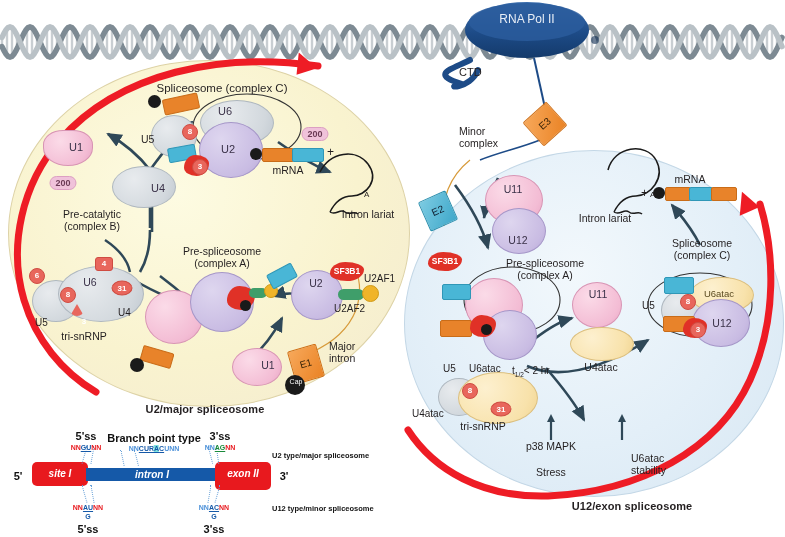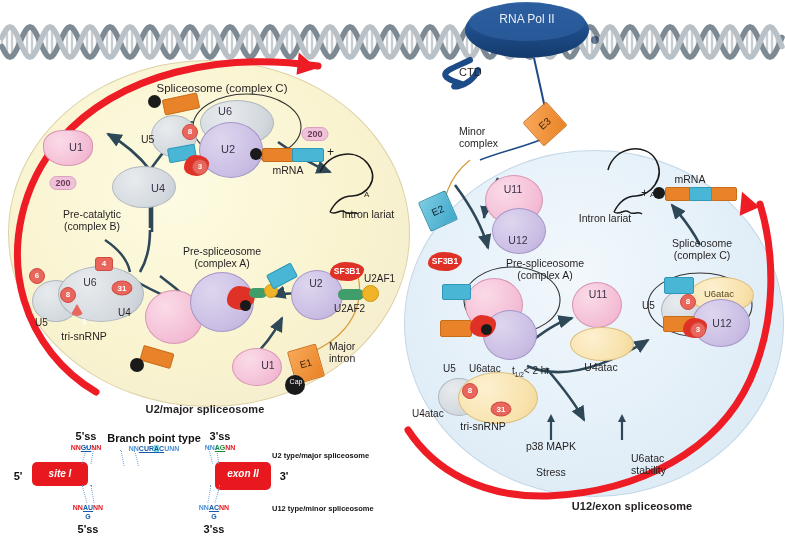--- a/index.html
+++ b/index.html
@@ -499,20 +499,23 @@
   <span style="display:block;">stability</span>
 </div>
 
 <div class="lbl c cap" style="left:632px;top:500px;">U12/exon spliceosome</div>
 
 <div id="seq">
 
   <div class="seqexon" style="left:28px;top:38px;width:56px;height:24px;line-height:24px;">
     <span>site I</span>
   </div>
+  <div class="seqintron" style="left:82px;top:44px;width:132px;height:13px;line-height:13px;">
+    <span>intron I</span>
+  </div>
   <div class="seqexon" style="left:211px;top:38px;width:56px;height:28px;line-height:24px;">
     <span>exon II</span>
   </div>
 
   <div class="seqlbl dark" style="left:14px;top:46px;">5'</div>
   <div class="seqlbl dark" style="left:280px;top:46px;">3'</div>
 
   <div class="tick" style="left:80px;top:22px;height:18px;transform:rotate(16deg);"></div>
   <div class="tick" style="left:88px;top:22px;height:18px;transform:rotate(10deg);"></div>
   <div class="tick" style="left:118px;top:26px;height:16px;transform:rotate(-12deg);"></div>

